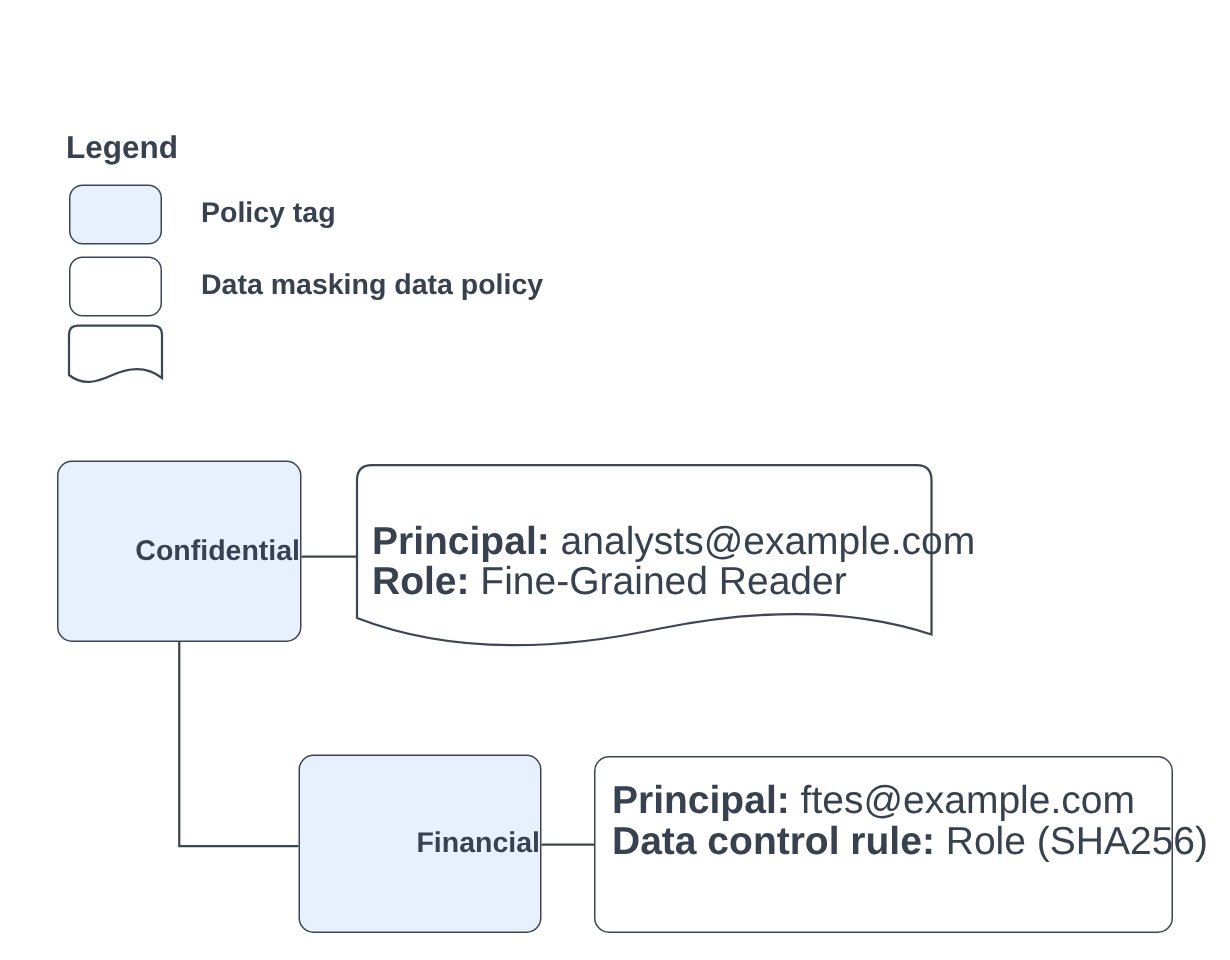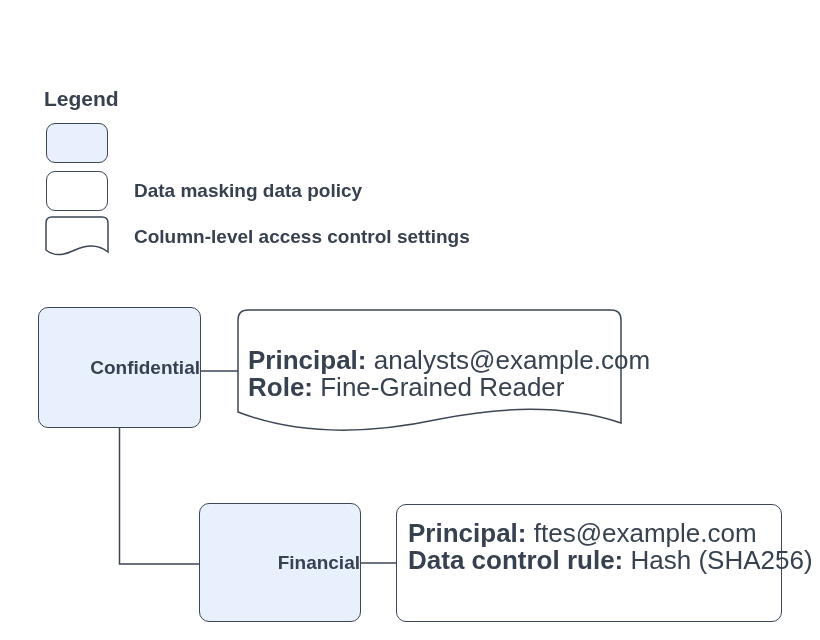--- a/index.html
+++ b/index.html
@@ -59,44 +59,44 @@
     <path class="conn" d="M361 539 H 396"></path>
     <path class="doc" d="M 248 286 L 611 286 Q 621 286 621 296 L 621 399
          C 570 382 510 381 440 395
          C 370 410 300 412 238 388
          L 238 296 Q 238 286 248 286 Z"></path>
   </svg>
 
   <div class="legend-title">Legend</div>
 
   <div class="legend-swatch blue" style="top:99px"></div>
+  <div class="legend-label" style="top:99px">Policy tag</div>
 
   <div class="legend-swatch" style="top:147px"></div>
   <div class="legend-label" style="top:147px">Data masking data policy</div>
 
   <svg class="legend-doc-svg" viewBox="0 0 64 46" aria-hidden="true">
     <path class="doc" d="M 7 1 L 57 1 Q 63 1 63 7 L 63 36
          C 53 28 41 29 30 34
          C 21 38 11 42 1 34
          L 1 7 Q 1 1 7 1 Z"></path>
   </svg>
-  <div class="legend-label" style="top:191px;height:44px">Column-level access control settings</div>
 
   <div class="tag-box" style="left:38px;top:283px;width:163px;height:121px">
     <span>Confidential</span>
   </div>
 
   <div class="note-text" style="left:248px;top:323px">
     <div><span class="b">Principal:</span> <span>analysts@example.com</span></div>
     <div><span class="b">Role:</span> <span>Fine-Grained Reader</span></div>
   </div>
 
   <div class="tag-box" style="left:199px;top:479px;width:162px;height:119px">
     <span>Financial</span>
   </div>
 
   <div class="policy-box"></div>
   <div class="note-text" style="left:408px;top:496px">
     <div><span class="b">Principal:</span> <span>ftes@example.com</span></div>
-    <div><span class="b">Data control rule:</span> <span>Hash (SHA256)</span></div>
+    <div><span class="b">Data control rule:</span> <span>Role (SHA256)</span></div>
   </div>
 
 </div>
 
 </body></html>

